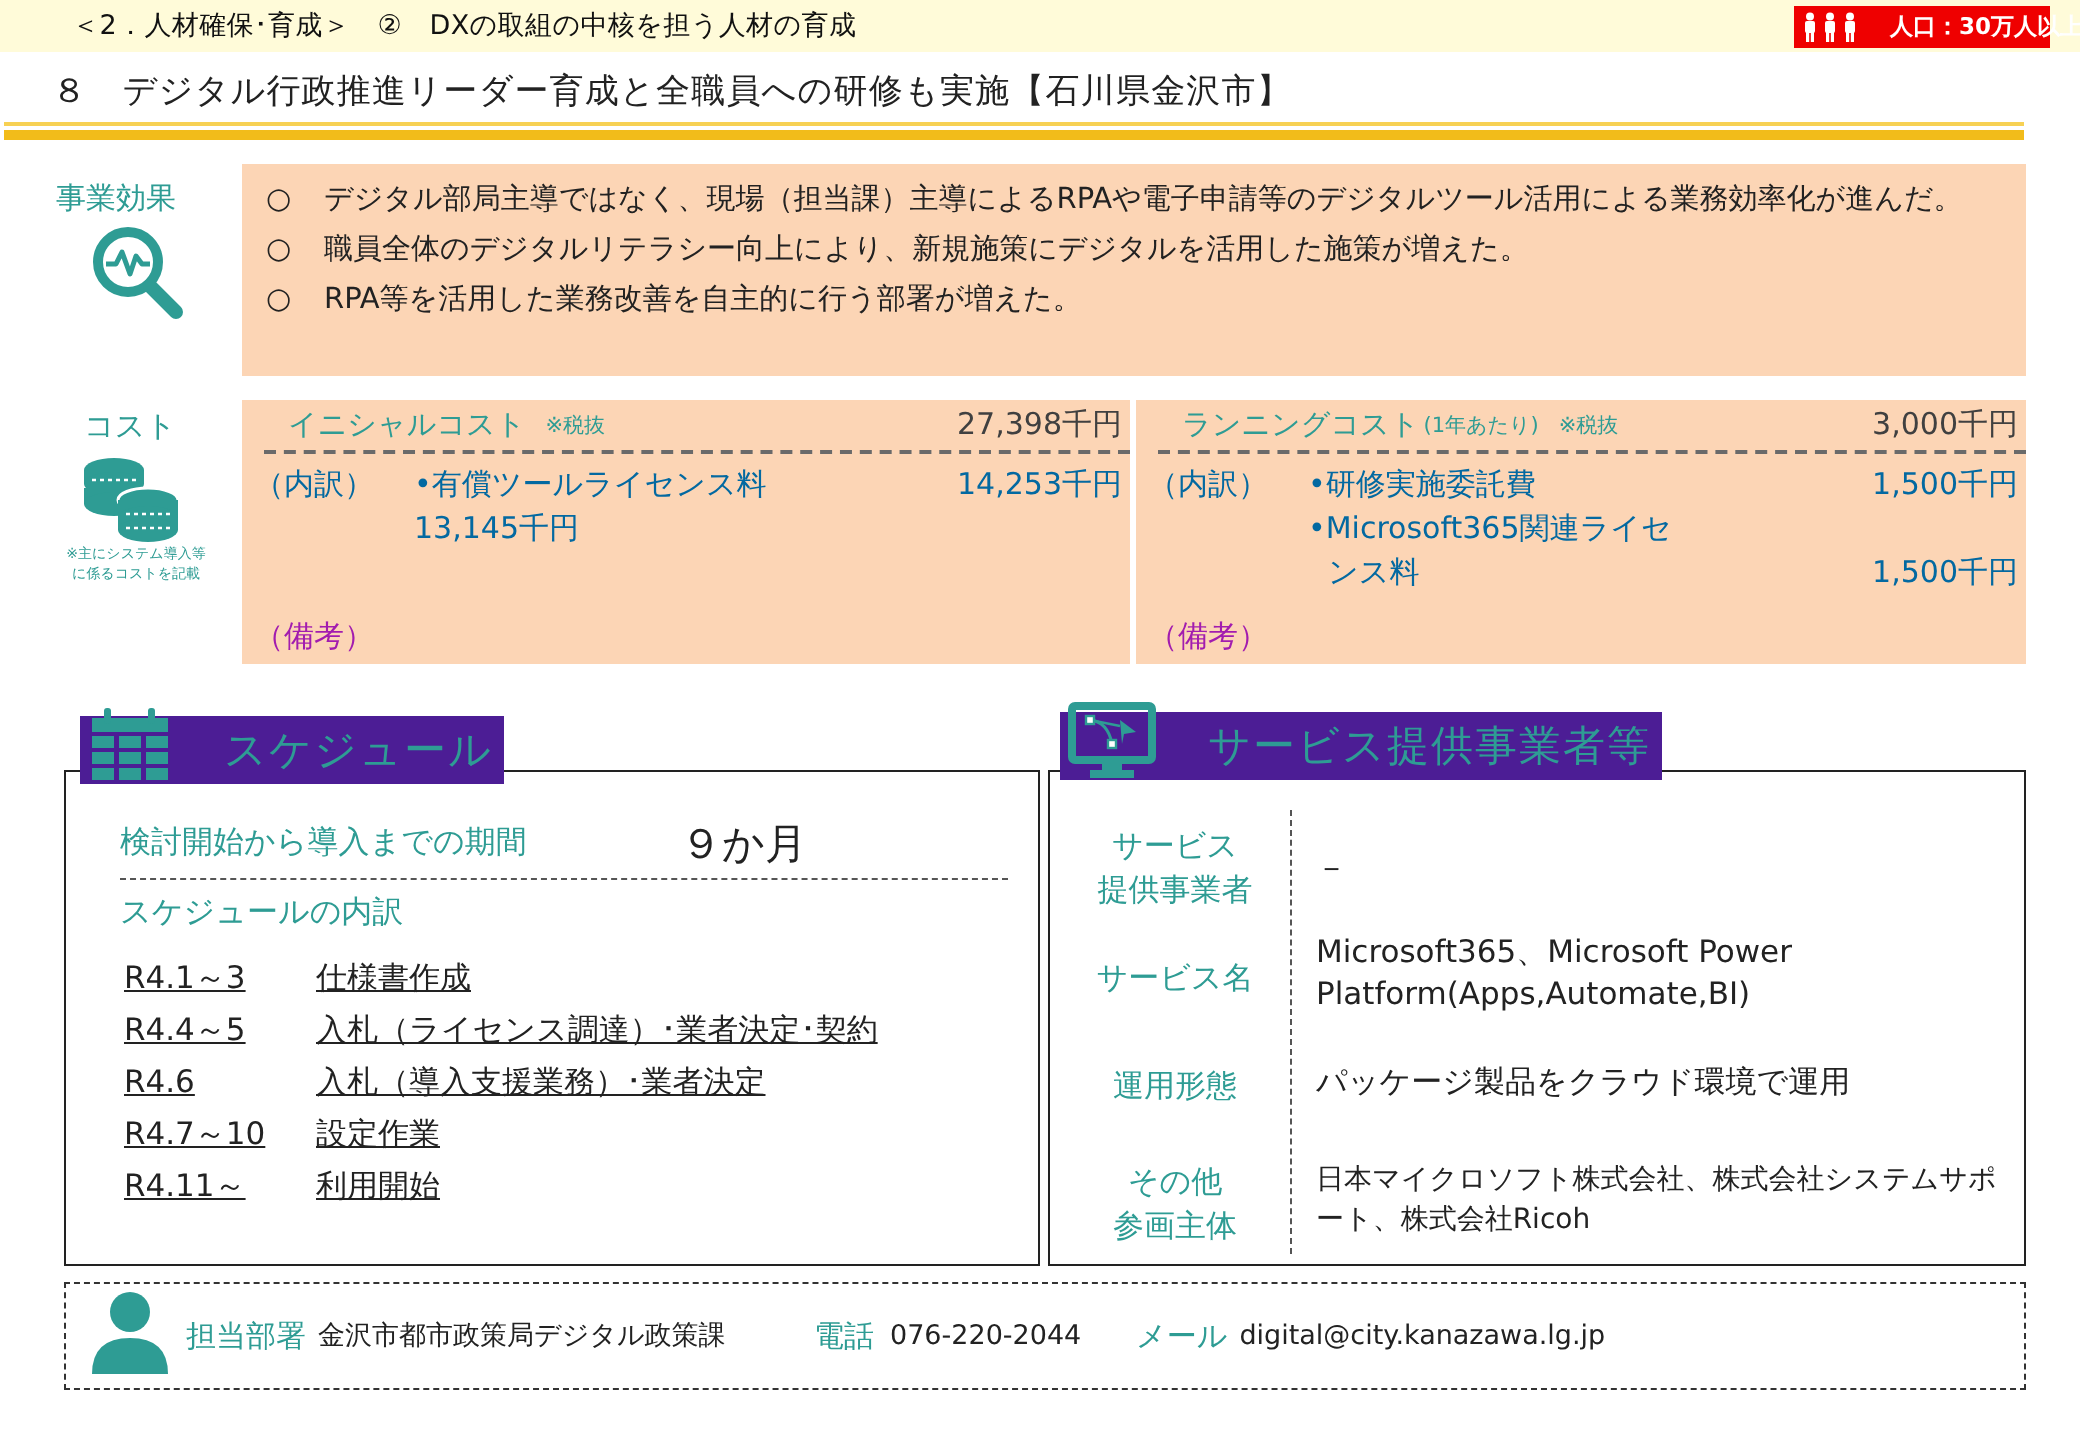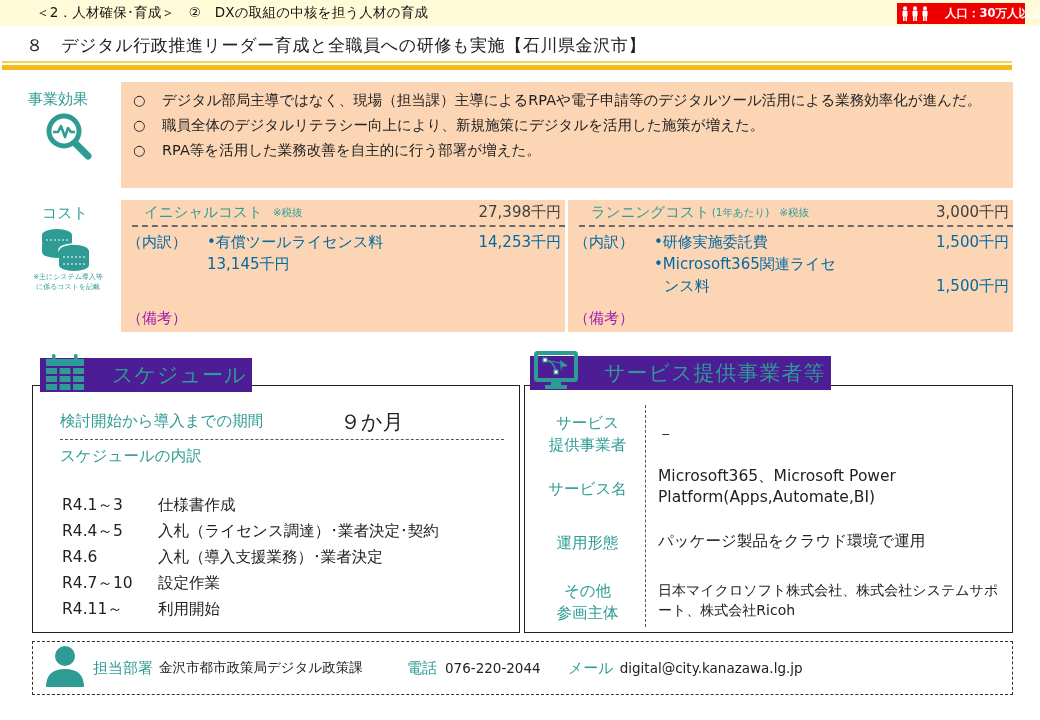--- a/index.html
+++ b/index.html
@@ -47,21 +47,21 @@
   .frame { border: 1.5px solid #222; background: #fff; }
   .sched-frame { left: 32px; top: 385px; width: 488px; height: 248px; }
   .serv-frame { left: 524px; top: 385px; width: 489px; height: 248px; }
   .frame-title-bg { background: #4c1d95; display: flex; align-items: center; gap: 26px; padding: 0 6px 0 4px; height: 34px; }
   .frame-title { font-size: 21px; color: #2e9c94; white-space: nowrap; letter-spacing: 1px; }
 
   .sched-period-row { left: 60px; top: 404px; width: 444px; height: 36px; border-bottom: 1.5px dashed #555; display: flex; align-items: center; }
   .sched-period-label { font-size: 15.5px; color: #2e9c94; width: 280px; }
   .sched-period-val { font-size: 21px; color: #222; }
   .sched-sub { left: 60px; top: 446px; font-size: 15.5px; color: #2e9c94; }
-  .sched-list { left: 62px; top: 492px; }
+  .sched-list { left: 62px; top: 476px; text-decoration: underline; }
   .sched-row { display: flex; font-size: 15.5px; line-height: 26px; color: #222; white-space: nowrap; }
   .sched-row .d { width: 96px; flex: none; }
 
   .serv-divider { left: 645px; top: 405px; width: 0; height: 222px; border-left: 1.5px dashed #555; }
   .serv-key { left: 530px; width: 115px; text-align: center; font-size: 15.5px; color: #2e9c94; line-height: 22px; }
   .serv-val { left: 658px; width: 345px; font-size: 15.5px; color: #222; line-height: 21px; }
   .serv-val.small { font-size: 14px; line-height: 20px; }
 
   
   .footer { left: 32px; top: 641px; width: 981px; height: 54px; border: 1.5px dashed #333; display: flex; align-items: center; padding-left: 12px; }

